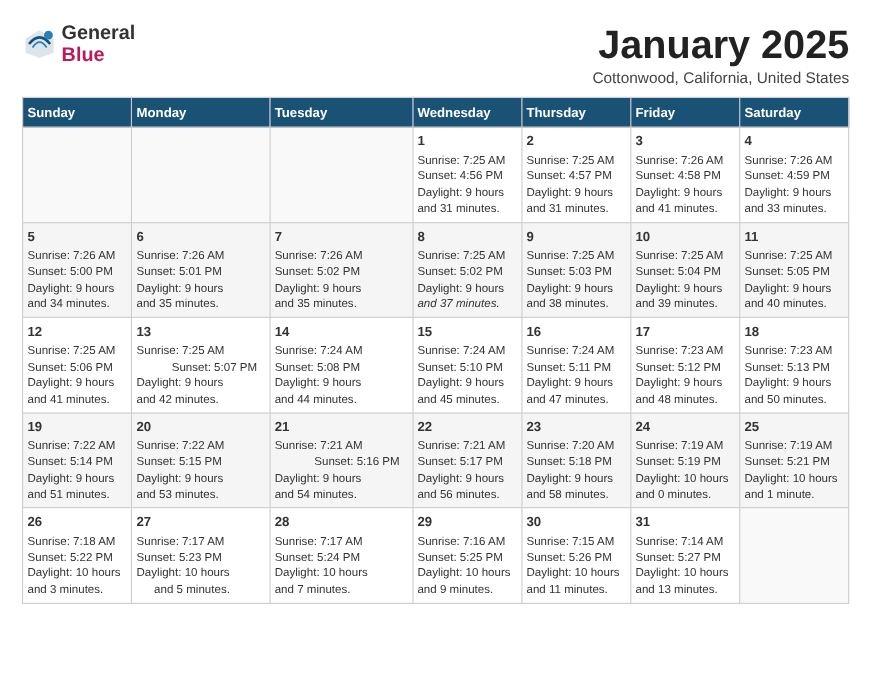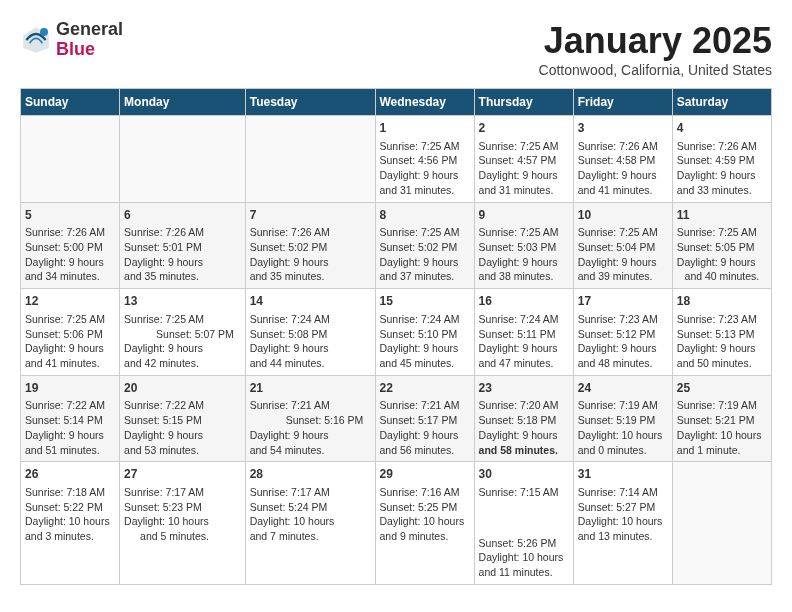--- a/index.html
+++ b/index.html
@@ -169,42 +169,42 @@
           <span style="display: block;">Sunrise: 7:26 AM</span>
           <span style="display: block;">Sunset: 5:02 PM</span>
           <span style="display: block;">Daylight: 9 hours</span>
           <span style="display: block;">and 35 minutes.</span>
         </td>
         <td>
           <span class="day-num">8</span>
           <span style="display: block;">Sunrise: 7:25 AM</span>
           <span style="display: block;">Sunset: 5:02 PM</span>
           <span style="display: block;">Daylight: 9 hours</span>
-          <span style="display: block;">and 37 minutes.</span>
+          <span style="display: block; font-style: italic;">and 37 minutes.</span>
         </td>
         <td>
           <span class="day-num">9</span>
           <span style="display: block;">Sunrise: 7:25 AM</span>
           <span style="display: block;">Sunset: 5:03 PM</span>
           <span style="display: block;">Daylight: 9 hours</span>
           <span style="display: block;">and 38 minutes.</span>
         </td>
         <td>
           <span class="day-num">10</span>
           <span style="display: block;">Sunrise: 7:25 AM</span>
           <span style="display: block;">Sunset: 5:04 PM</span>
           <span style="display: block;">Daylight: 9 hours</span>
           <span style="display: block;">and 39 minutes.</span>
         </td>
         <td>
           <span class="day-num">11</span>
           <span style="display: block;">Sunrise: 7:25 AM</span>
           <span style="display: block;">Sunset: 5:05 PM</span>
           <span style="display: block;">Daylight: 9 hours</span>
-          <span style="display: block; text-align: center;">and 40 minutes.</span>
+          <span style="display: block;">and 40 minutes.</span>
         </td>
       </tr>
       <tr>
         <td>
           <span class="day-num">12</span>
           <span style="display: block;">Sunrise: 7:25 AM</span>
           <span style="display: block;">Sunset: 5:06 PM</span>
           <span style="display: block;">Daylight: 9 hours</span>
           <span style="display: block;">and 41 minutes.</span>
         </td>
@@ -278,21 +278,21 @@
           <span style="display: block;">Sunrise: 7:21 AM</span>
           <span style="display: block;">Sunset: 5:17 PM</span>
           <span style="display: block;">Daylight: 9 hours</span>
           <span style="display: block;">and 56 minutes.</span>
         </td>
         <td>
           <span class="day-num">23</span>
           <span style="display: block;">Sunrise: 7:20 AM</span>
           <span style="display: block;">Sunset: 5:18 PM</span>
           <span style="display: block;">Daylight: 9 hours</span>
-          <span style="display: block; font-weight: bold;">and 58 minutes.</span>
+          <span style="display: block;">and 58 minutes.</span>
         </td>
         <td>
           <span class="day-num">24</span>
           <span style="display: block;">Sunrise: 7:19 AM</span>
           <span style="display: block;">Sunset: 5:19 PM</span>
           <span style="display: block;">Daylight: 10 hours</span>
           <span style="display: block;">and 0 minutes.</span>
         </td>
         <td>
           <span class="day-num">25</span>
@@ -327,21 +327,21 @@
         <td>
           <span class="day-num">29</span>
           <span style="display: block;">Sunrise: 7:16 AM</span>
           <span style="display: block;">Sunset: 5:25 PM</span>
           <span style="display: block;">Daylight: 10 hours</span>
           <span style="display: block;">and 9 minutes.</span>
         </td>
         <td>
           <span class="day-num">30</span>
           <span style="display: block;">Sunrise: 7:15 AM</span>
-          <span style="display: block; margin-top: 36px;">Sunset: 5:26 PM</span>
+          <span style="display: block;">Sunset: 5:26 PM</span>
           <span style="display: block;">Daylight: 10 hours</span>
           <span style="display: block;">and 11 minutes.</span>
         </td>
         <td>
           <span class="day-num">31</span>
           <span style="display: block;">Sunrise: 7:14 AM</span>
           <span style="display: block;">Sunset: 5:27 PM</span>
           <span style="display: block;">Daylight: 10 hours</span>
           <span style="display: block;">and 13 minutes.</span>
         </td>

